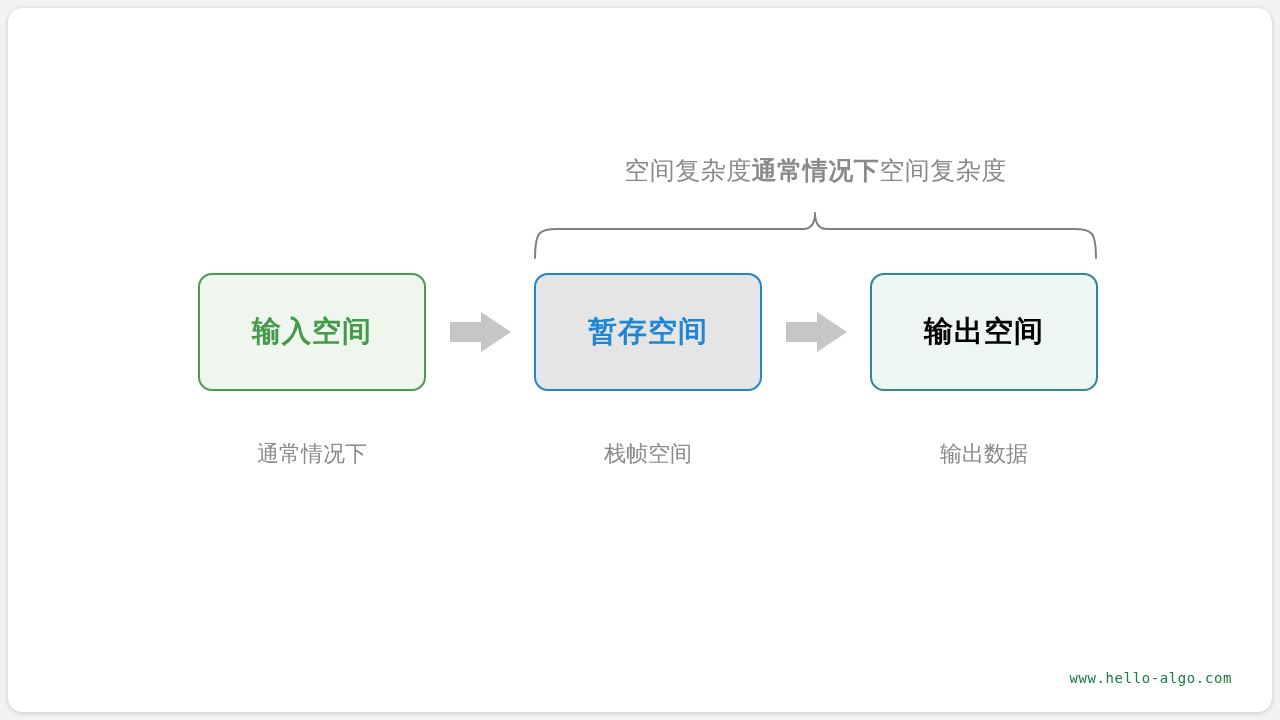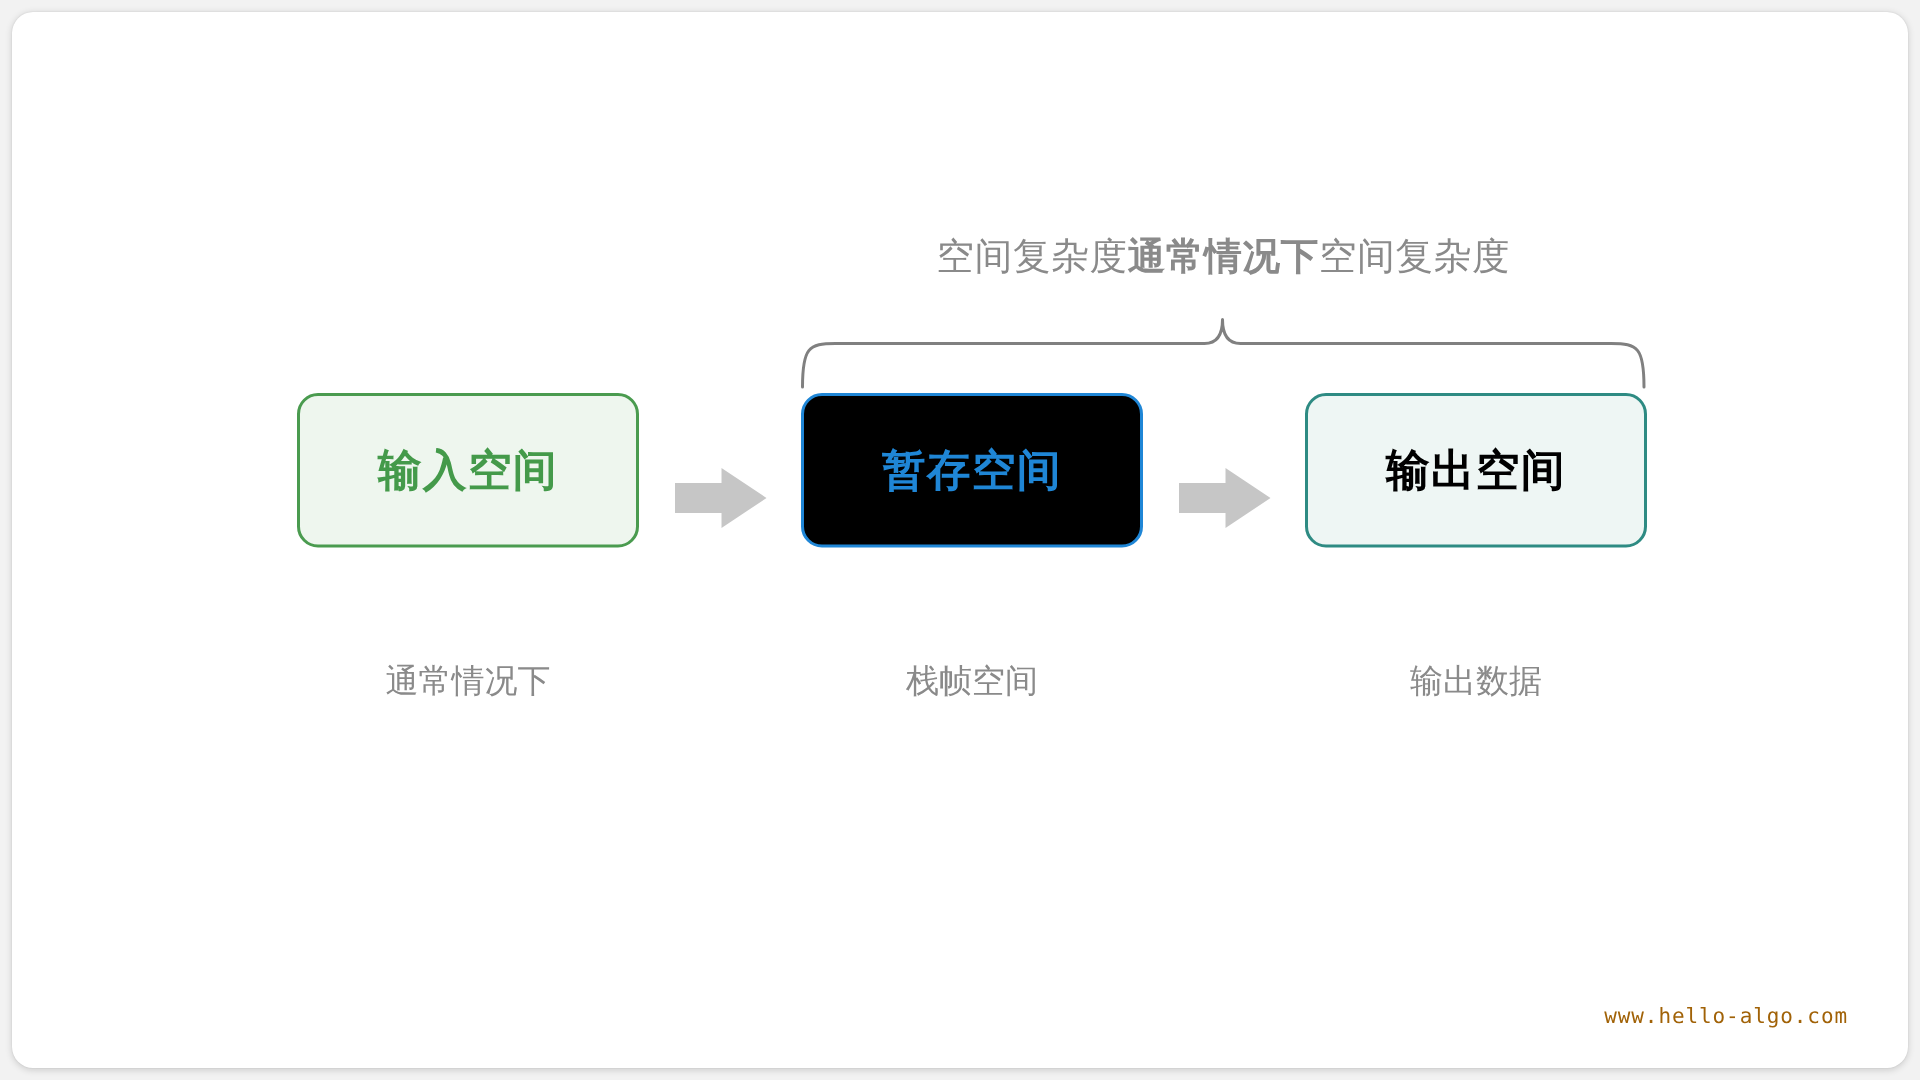--- a/index.html
+++ b/index.html
@@ -55,41 +55,41 @@
     position: absolute;
     left: 515px;
     top: 196px;
     width: 585px;
     height: 56px;
   }
 
   
   .node-box {
     position: absolute;
-    top: 254px;
+    top: 265px;
     width: 228px;
-    height: 103px;
+    height: 118px;
     border-radius: 14px;
     border-width: 2px;
     border-style: solid;
     box-sizing: border-box;
     display: flex;
     align-items: center;
     justify-content: center;
   }
   .node-label {
     font-size: 29px;
     font-weight: bold;
     letter-spacing: 1px;
   }
 
   #box-input  { left: 190px;  background: #eef6ee; border-color: #4a9b4f; }
   #box-input .node-label  { color: #449a4a; }
 
-  #box-buffer { left: 526px;  background: #000000; border-color: #1f86d6; align-items: center; }
+  #box-buffer { left: 526px;  background: #e5e5e5; border-color: #1f86d6; align-items: center; }
   #box-buffer .node-label { color: #1f86d6; }
 
   #box-output { left: 862px;  background: #eef6f4; border-color: #2e8b83; }
   #box-output .node-label { color: #000000; }
 
   
   .flow-arrow {
     position: absolute;
     top: 303px;
     width: 62px;
@@ -116,21 +116,21 @@
     white-space: nowrap;
   }
 
   
   #watermark {
     position: absolute;
     right: 40px;
     bottom: 26px;
     font-family: "DejaVu Sans Mono", "Liberation Mono", monospace;
     font-size: 14px;
-    color: #a16207;
+    color: #15803d;
     letter-spacing: 0.6px;
   }
 </style>
 </head>
 <body>
 
 <div id="canvas">
   <div id="card">
 
     <div id="brace-caption">

